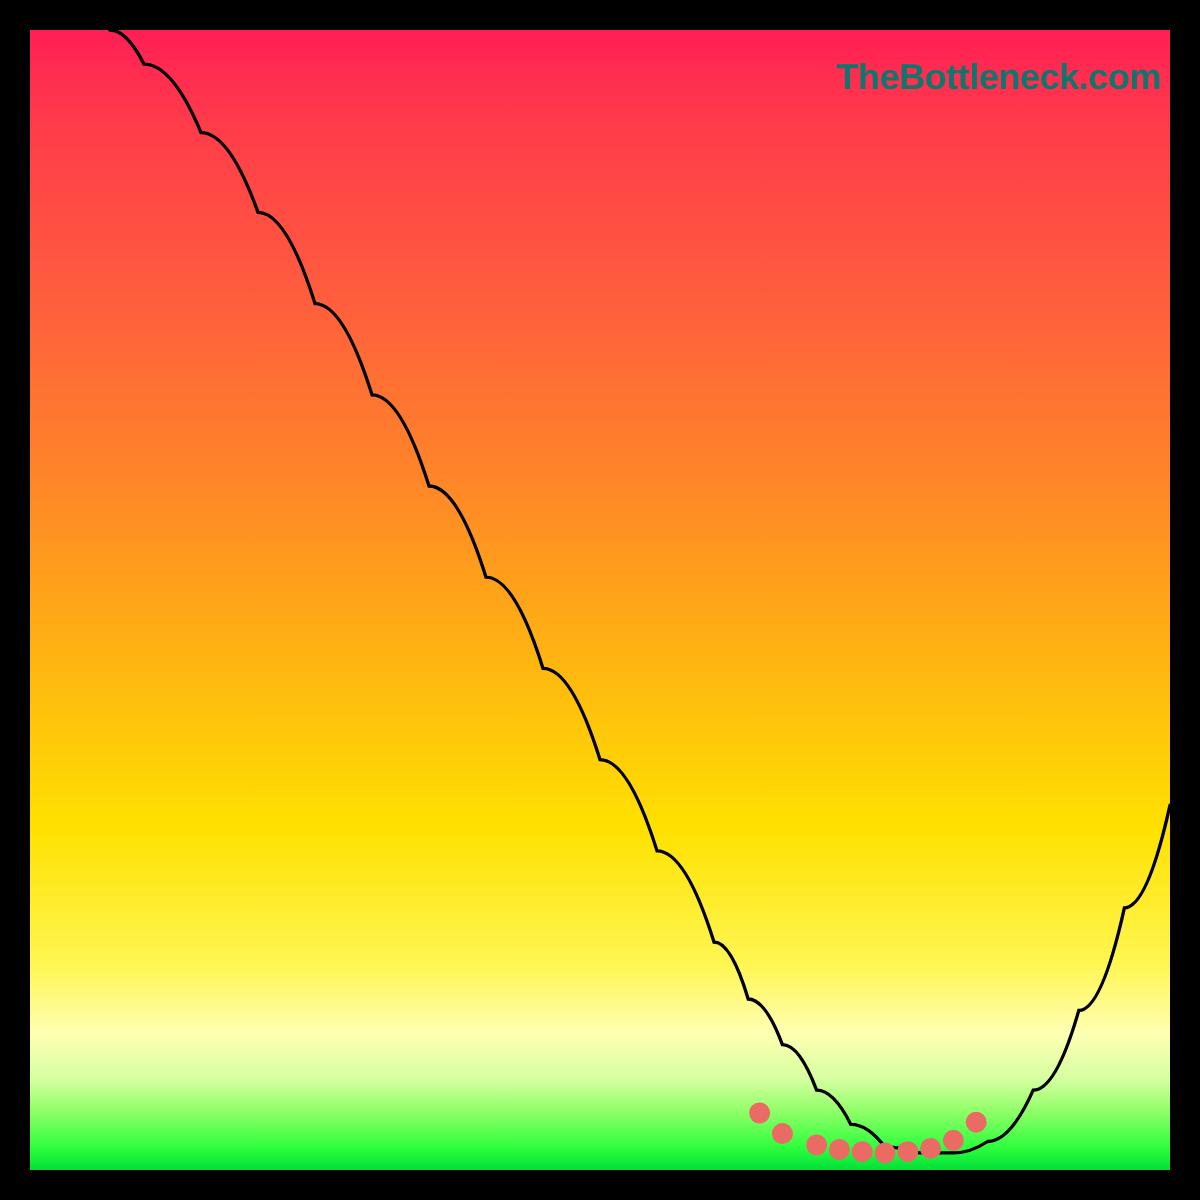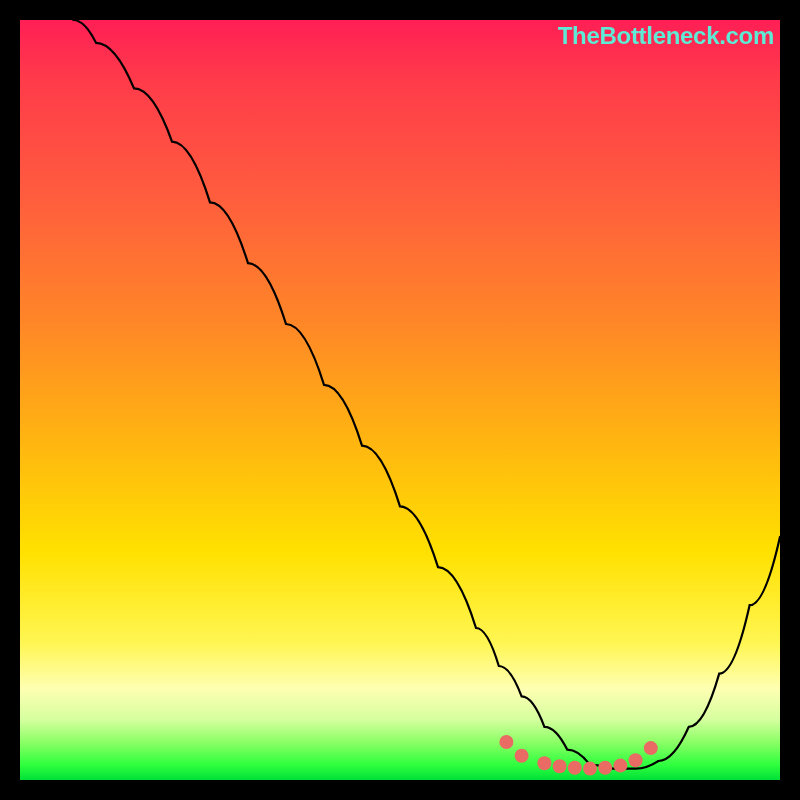--- a/index.html
+++ b/index.html
@@ -14,23 +14,23 @@
   .frame {
     position: absolute;
     left: 20px;
     top: 20px;
     width: 760px;
     height: 760px;
     background: #000;
   }
   .watermark {
     position: absolute;
-    top: 2px;
+    top: 18px;
     right: 6px;
-    color: #5eead4;
+    color: #0f766e;
     font-size: 24px;
     font-weight: 600;
     letter-spacing: -0.3px;
     z-index: 20;
     font-family: Arial, sans-serif;
   }
   .gradient {
     position: absolute;
     left: 0;
     top: 0;

